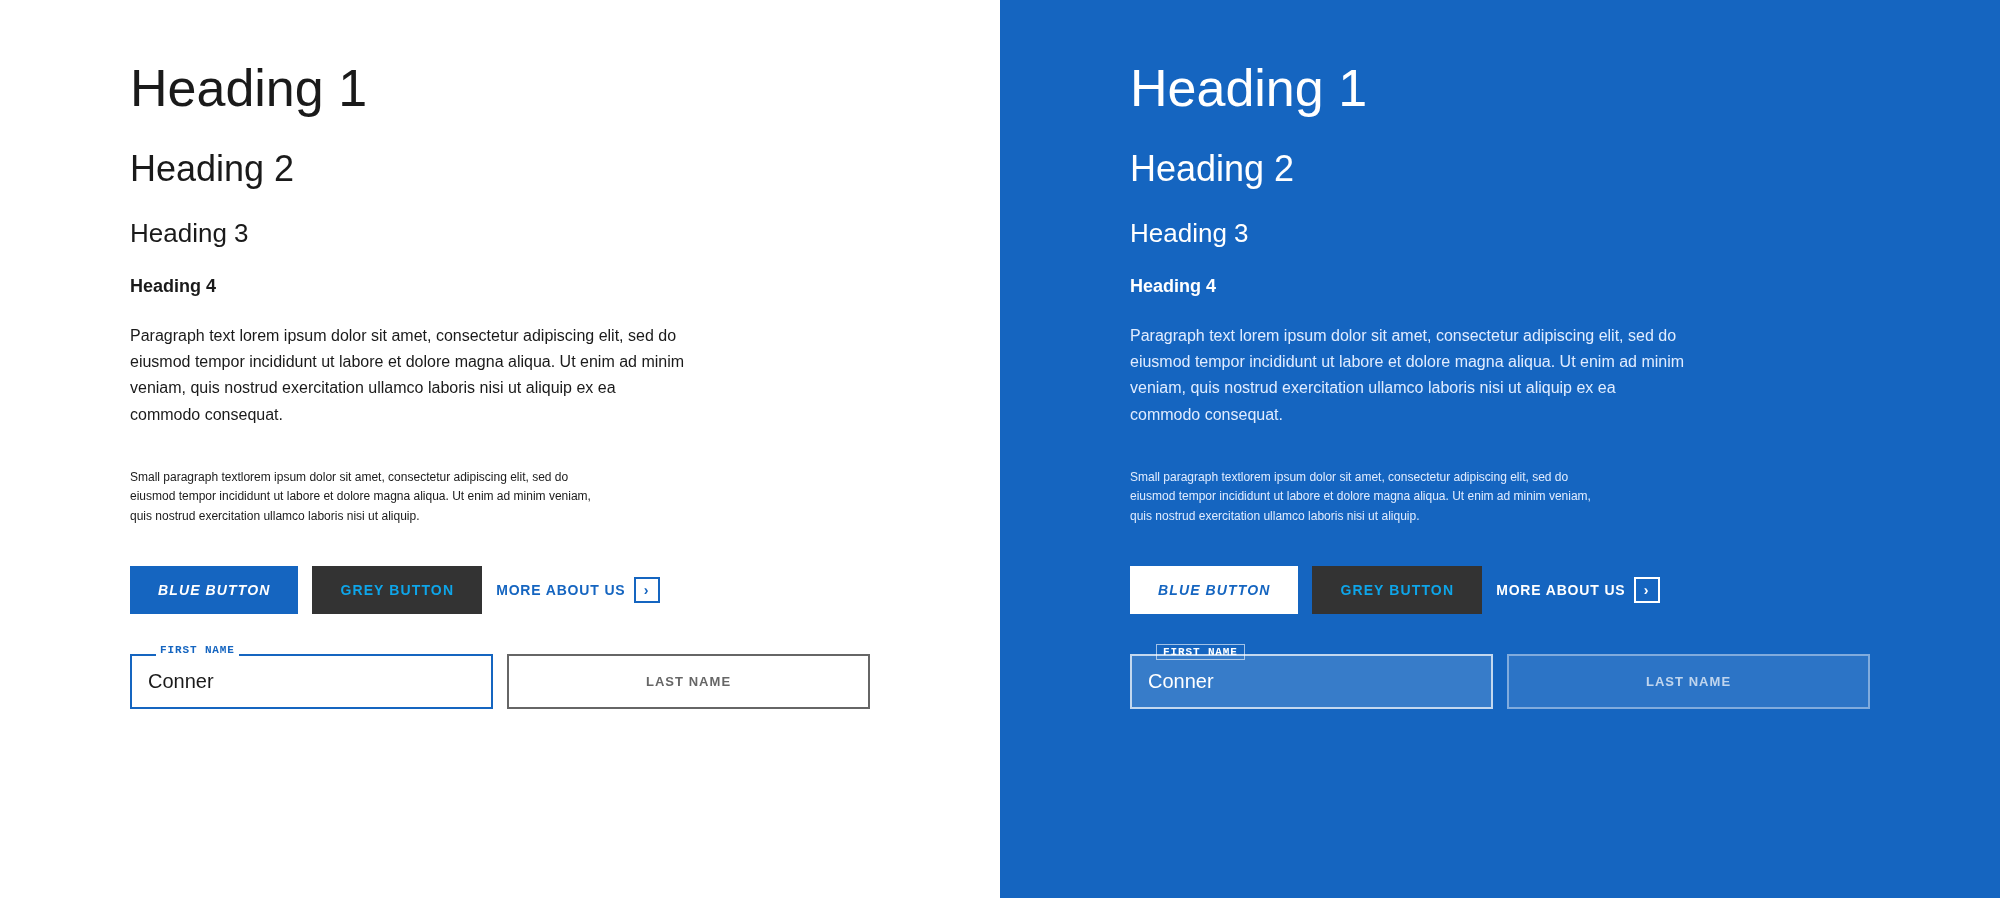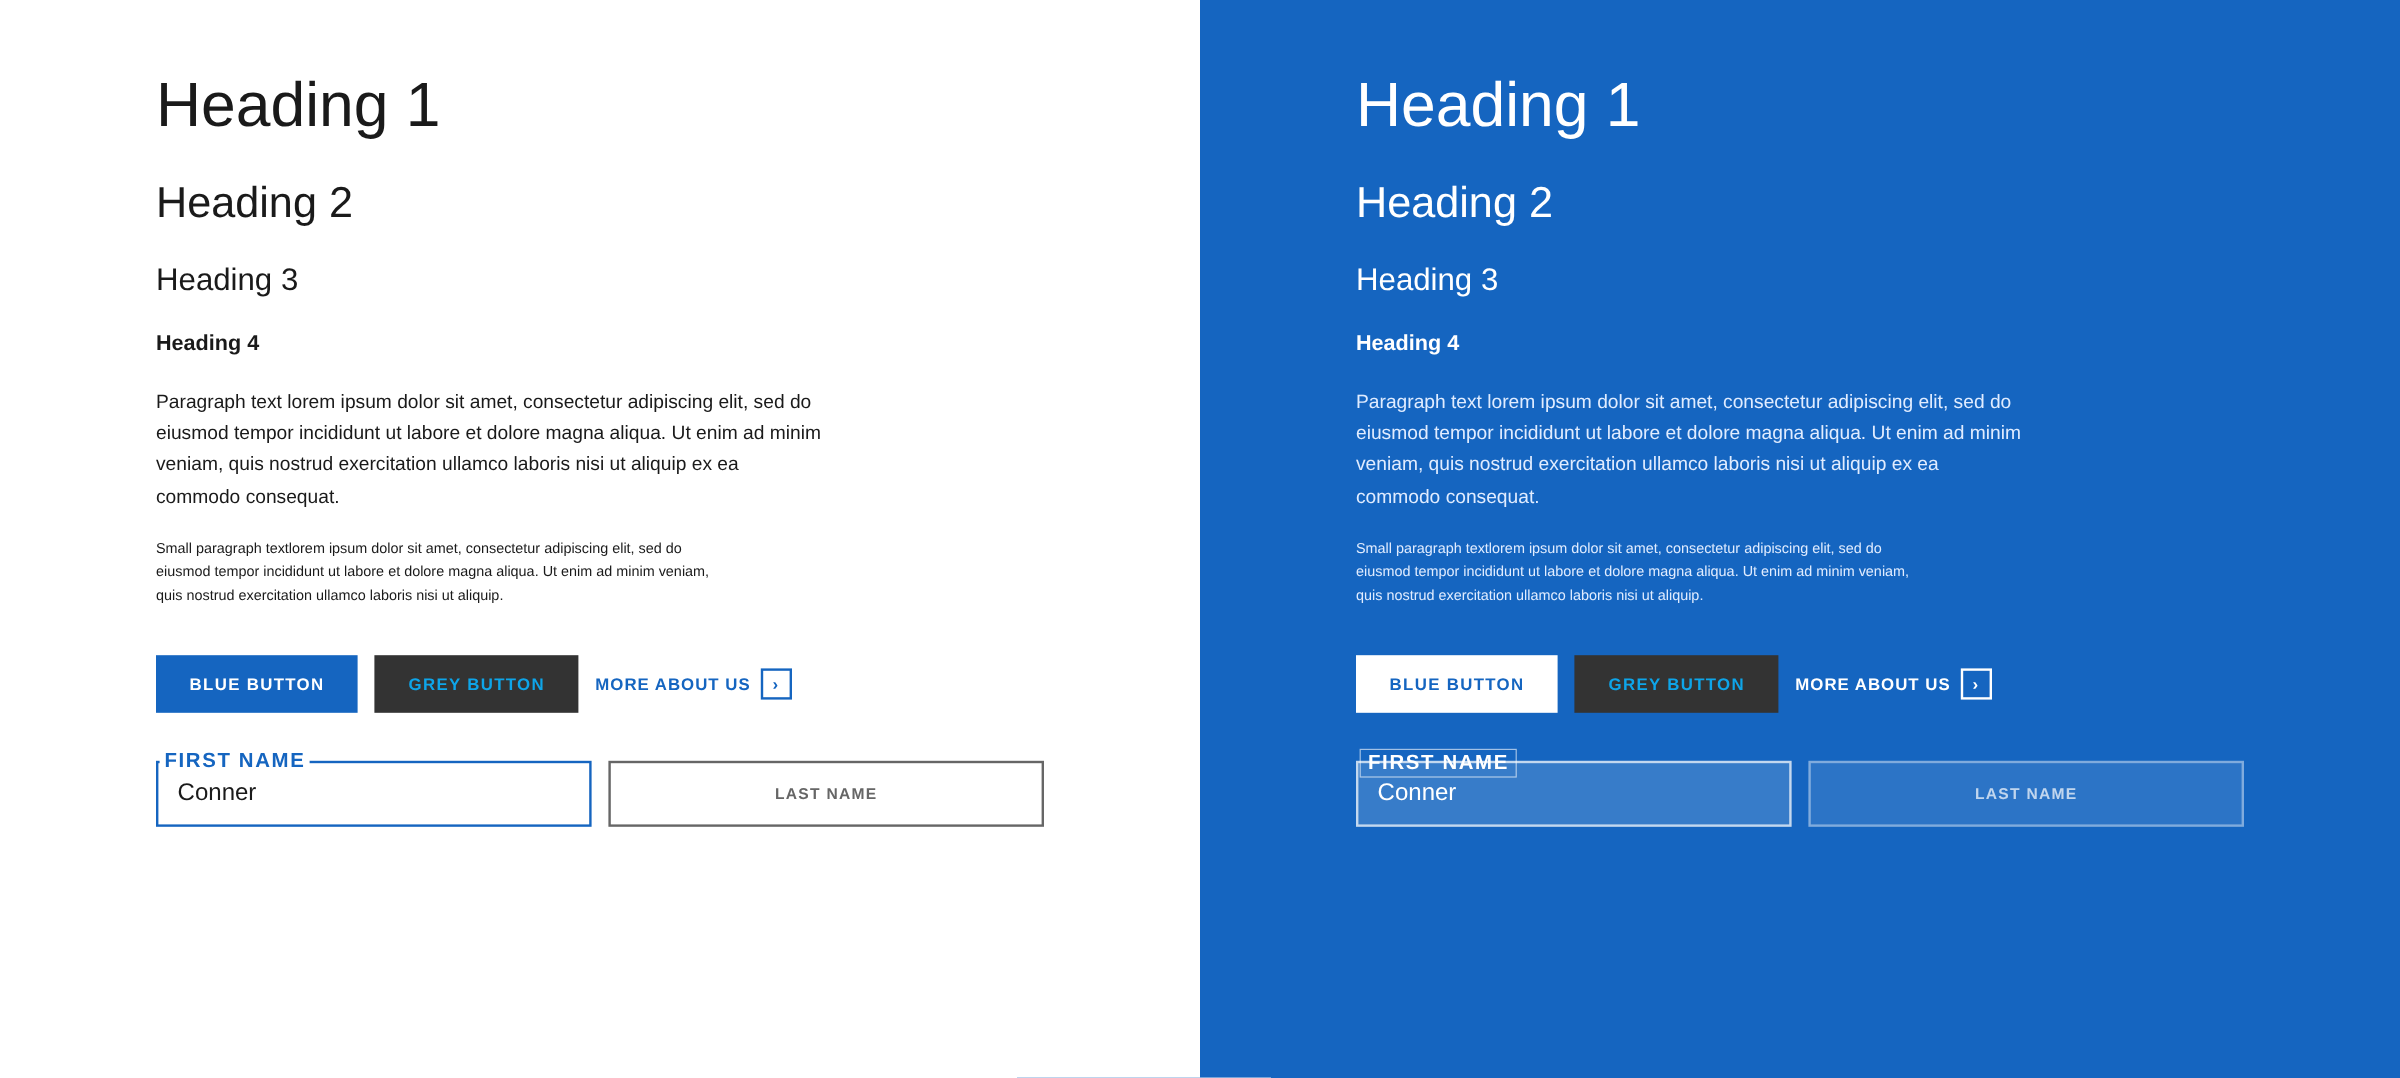--- a/index.html
+++ b/index.html
@@ -44,21 +44,21 @@
       line-height: 1.2;
     }
     .h4 {
       font-size: 18px;
       font-weight: 700;
       margin-bottom: 14px;
     }
     .para-large {
       font-size: 16px;
       line-height: 1.65;
-      margin-bottom: 8px;
+      margin-bottom: 28px;
       max-width: 560px;
     }
     .para-small {
       font-size: 12px;
       line-height: 1.6;
       margin-bottom: 28px;
       max-width: 480px;
     }
     .panel-blue .para-large,
     .panel-blue .para-small {
@@ -73,20 +73,21 @@
     .btn-blue {
       background: #1565C0;
       color: #fff;
       border: none;
       padding: 16px 28px;
       font-size: 14px;
       font-weight: 700;
       letter-spacing: 0.08em;
       cursor: pointer;
       text-transform: uppercase;
+      font-style: italic;
     }
     .panel-blue .btn-blue {
       background: #ffffff;
       color: #1565C0;
     }
     .btn-grey {
       background: #333333;
       color: #0ea5e9;
       border: none;
       padding: 16px 28px;
@@ -131,28 +132,29 @@
       display: flex;
       gap: 14px;
     }
     .field-group {
       position: relative;
       flex: 1;
     }
     .field-label {
       position: absolute;
       top: -10px;
-      left: 3px;
-      font-size: 17px;
+      left: 26px;
+      font-size: 11px;
       font-weight: 700;
       letter-spacing: 0.08em;
       text-transform: uppercase;
       background: #fff;
       padding: 0 4px;
       color: #1565C0;
+      font-family: Liberation Mono, monospace;
     }
     .panel-blue .field-label {
       background: transparent;
       color: #ffffff;
     }
     .field-input {
       width: 100%;
       border: 2px solid #1565C0;
       padding: 14px 16px;
       font-size: 20px;

